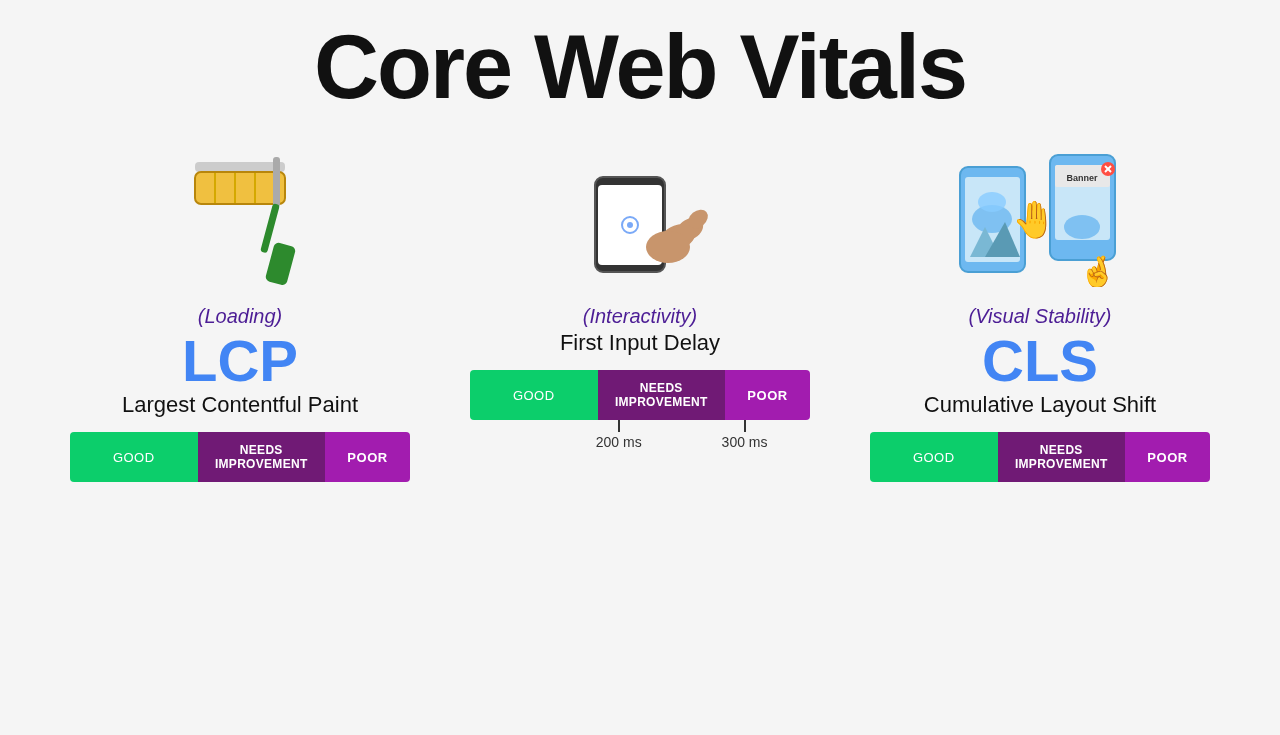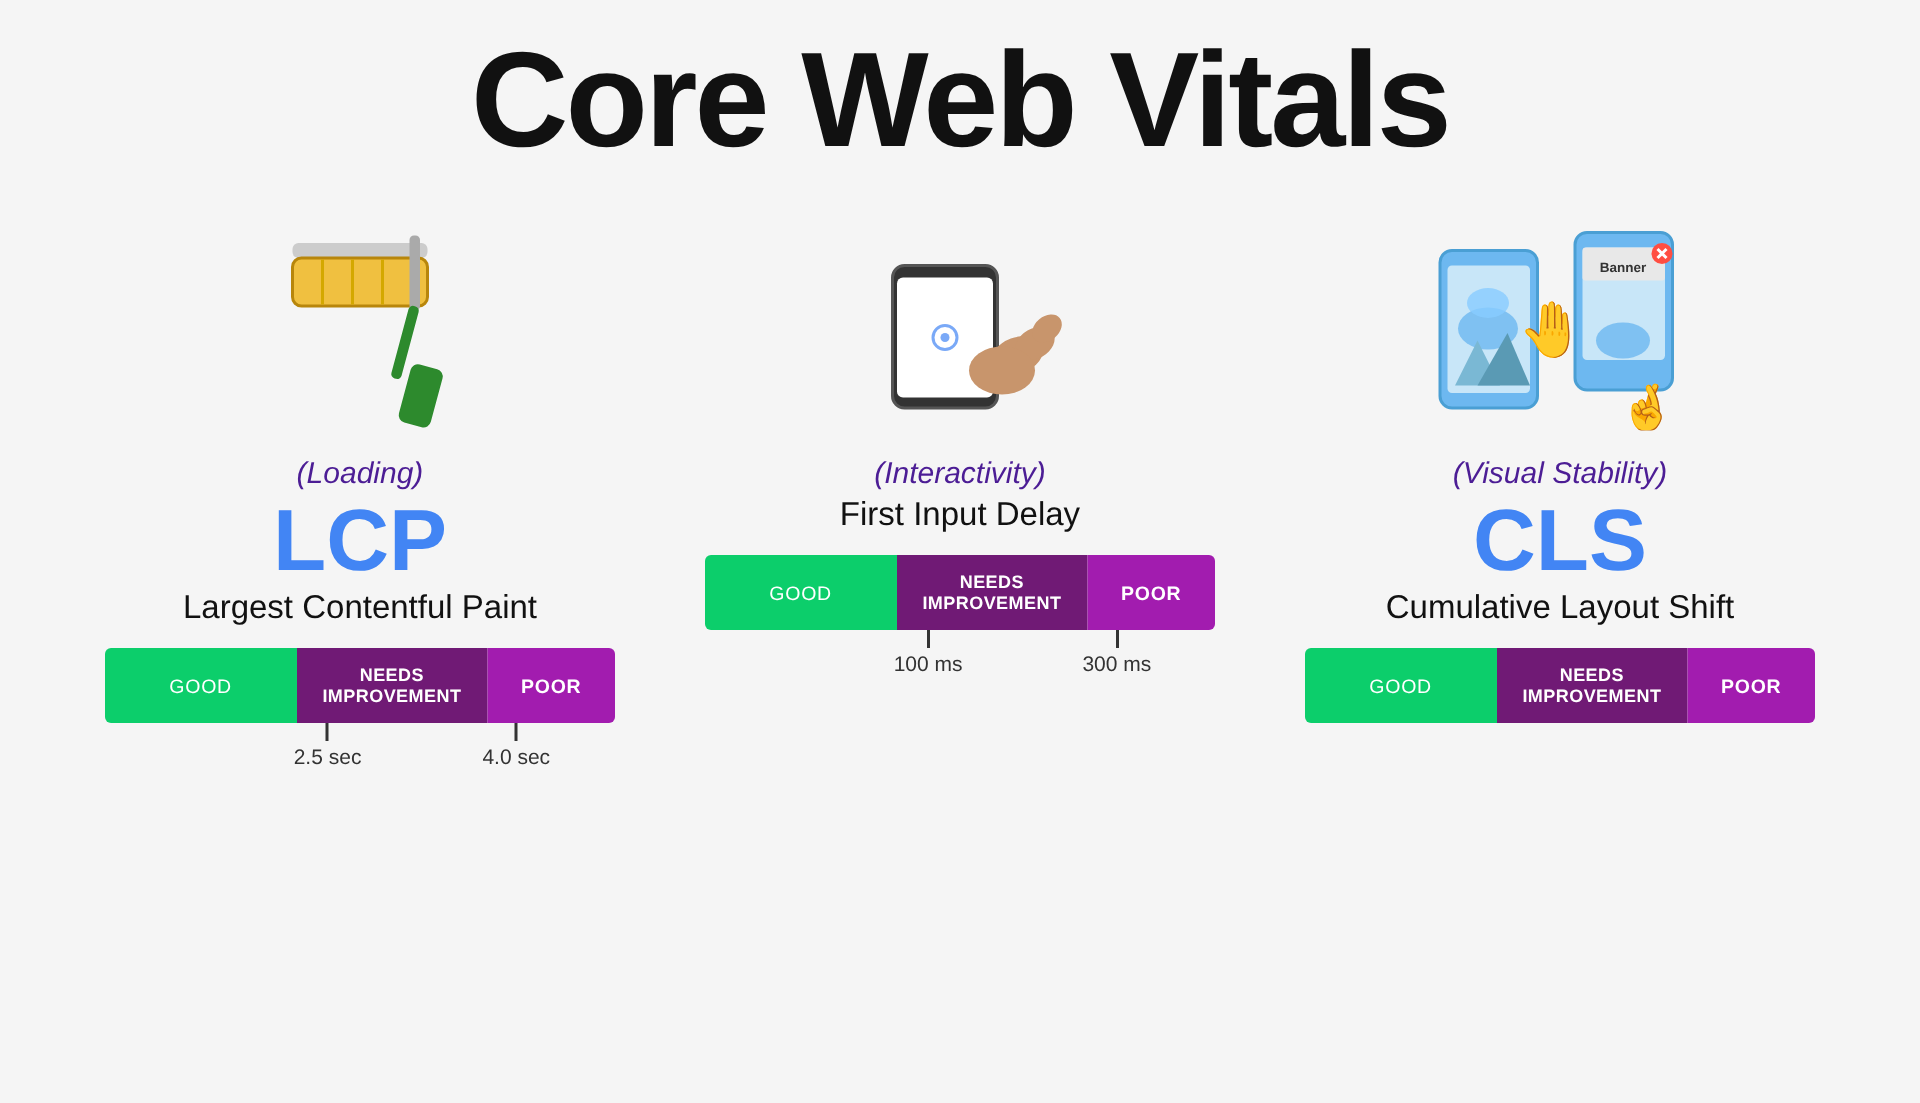--- a/index.html
+++ b/index.html
@@ -183,30 +183,20 @@
     </div>
     <div class="vital-category">(Loading)</div>
     <div class="vital-acronym">LCP</div>
     <div class="vital-name">Largest Contentful Paint</div>
     <div class="metric-bar-container">
       <div class="metric-bar">
         <div class="bar-good" style="flex:3">GOOD</div>
         <div class="bar-needs" style="flex:3">NEEDS<br>IMPROVEMENT</div>
         <div class="bar-poor" style="flex:2">POOR</div>
       </div>
-      <div class="metric-markers">
-        <div class="marker" style="left:37%">
-          <div class="marker-line"></div>
-          <div class="marker-label">2.5 sec</div>
-        </div>
-        <div class="marker" style="left:74%">
-          <div class="marker-line"></div>
-          <div class="marker-label">4.0 sec</div>
-        </div>
-      </div>
     </div>
   </div>
 
   <div class="vital-card">
     <div class="vital-icon">
       <svg viewBox="0 0 160 140" xmlns="http://www.w3.org/2000/svg" width="160" height="140">
 
         <rect x="35" y="30" width="70" height="95" rx="8" fill="#333" stroke="#555" stroke-width="2"></rect>
         <rect x="38" y="38" width="64" height="80" rx="4" fill="white"></rect>
 
@@ -224,21 +214,21 @@
     <div class="vital-name">First Input Delay</div>
     <div class="metric-bar-container">
       <div class="metric-bar">
         <div class="bar-good" style="flex:3">GOOD</div>
         <div class="bar-needs" style="flex:3">NEEDS<br>IMPROVEMENT</div>
         <div class="bar-poor" style="flex:2">POOR</div>
       </div>
       <div class="metric-markers">
         <div class="marker" style="left:37%">
           <div class="marker-line"></div>
-          <div class="marker-label">100 ms</div>
+          <div class="marker-label">200 ms</div>
         </div>
         <div class="marker" style="left:74%">
           <div class="marker-line"></div>
           <div class="marker-label">300 ms</div>
         </div>
       </div>
     </div>
   </div>
 
   <div class="vital-card">

